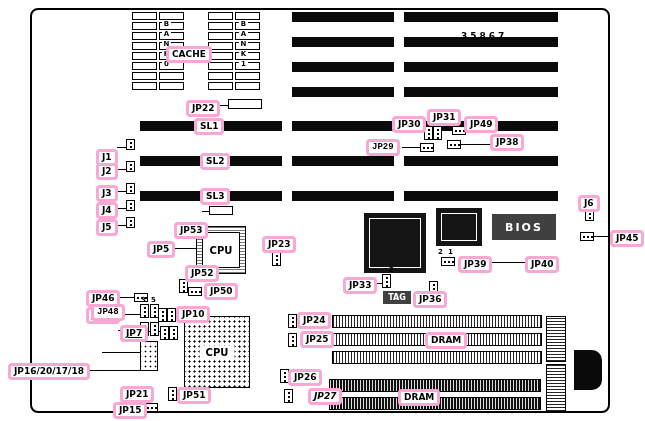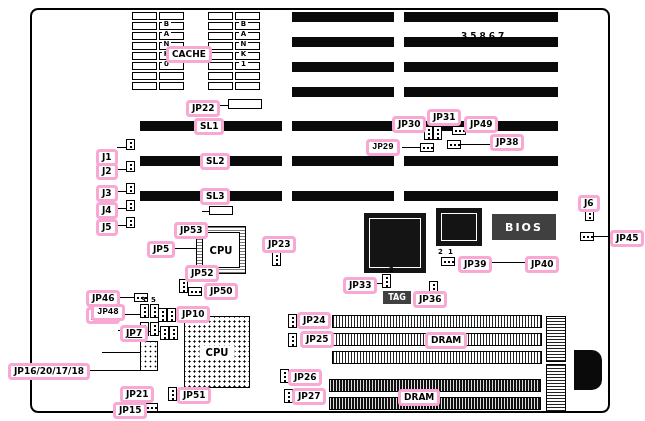--- a/index.html
+++ b/index.html
@@ -220,21 +220,21 @@
     <div class="pill" style="left: 91px; top: 304px; font-family: Liberation Mono, monospace;">JP48</div>
     <div class="pill" style="left: 120px; top: 325px; text-decoration: underline;">JP7</div>
     <div class="pill" style="left: 176px; top: 306px;">JP10</div>
     <div class="pill" style="left: 8px; top: 363px;">JP16/20/17/18</div>
     <div class="pill" style="left: 92px; top: 386px; margin-left: 28px;">JP21</div>
     <div class="pill" style="left: 113px; top: 402px;">JP15</div>
     <div class="pill" style="left: 177px; top: 387px;">JP51</div>
     <div class="pill" style="left: 297px; top: 312px;">JP24</div>
     <div class="pill" style="left: 300px; top: 331px;">JP25</div>
     <div class="pill" style="left: 288px; top: 369px;">JP26</div>
-    <div class="pill" style="left: 292px; top: 388px;">JP27</div>
+    <div class="pill" style="left: 308px; top: 388px; font-style: italic;">JP27</div>
     <div class="pill" style="left: 366px; top: 139px; font-family: Liberation Mono, monospace;">JP29</div>
     <div class="pill" style="left: 392px; top: 116px;">JP30</div>
     <div class="pill" style="left: 427px; top: 109px;">JP31</div>
     <div class="pill" style="left: 464px; top: 116px;">JP49</div>
     <div class="pill" style="left: 490px; top: 134px;">JP38</div>
     <div class="pill" style="left: 343px; top: 277px;">JP33</div>
     <div class="pill" style="left: 413px; top: 291px;">JP36</div>
     <div class="pill" style="left: 458px; top: 256px;">JP39</div>
     <div class="pill" style="left: 525px; top: 256px; text-align: right;">JP40</div>
     <div class="pill" style="left: 578px; top: 195px;">J6</div>

